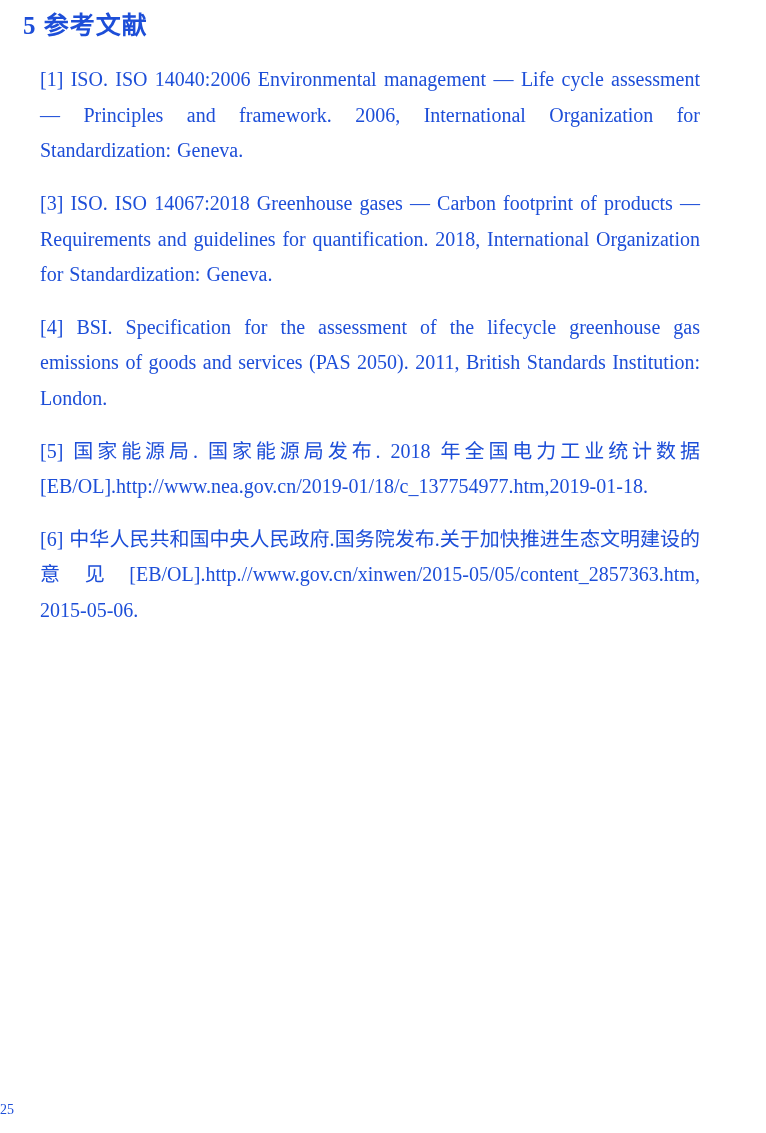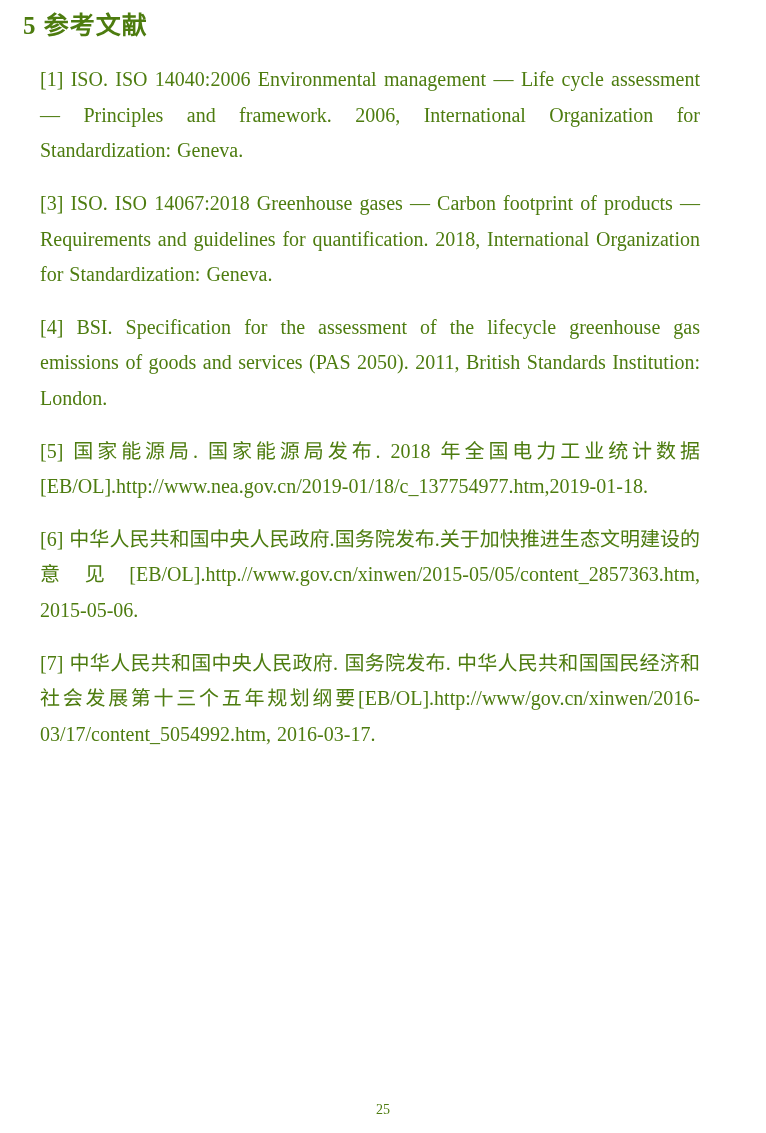--- a/index.html
+++ b/index.html
@@ -5,21 +5,21 @@
   html, body {
     margin: 0;
     padding: 0;
     background: #ffffff;
   }
   .page {
     position: relative;
     width: 766px;
     height: 1129px;
     background: #ffffff;
-    color: #4d7c0f;
+    color: #1d4ed8;
     font-family: "Liberation Serif", "DejaVu Serif", serif;
     overflow: hidden;
     box-sizing: border-box;
   }
   .content {
     position: absolute;
     left: 23px;
     top: 10px;
     width: 694px;
   }
@@ -37,32 +37,31 @@
     margin: 17px;
     padding: 0;
     overflow-wrap: anywhere;
     word-spacing: 1px;
   }
   .page-number {
     position: absolute;
     left: 0;
     right: 0;
     bottom: 12px;
-    text-align: center;
+    text-align: left;
     font-size: 14px;
     line-height: 1;
   }
 </style>
 </head>
 <body>
 
 <div class="page">
   <div class="content">
     <h1 class="doc-title">5 参考文献</h1>
     <p class="ref">[1] ISO. ISO 14040:2006 Environmental management — Life cycle assessment — Principles and framework. 2006, International Organization for Standardization: Geneva.</p>
     <p class="ref">[3] ISO. ISO 14067:2018 Greenhouse gases — Carbon footprint of products — Requirements and guidelines for quantification. 2018, International Organization for Standardization: Geneva.</p>
     <p class="ref">[4] BSI. Specification for the assessment of the lifecycle greenhouse gas emissions of goods and services (PAS 2050). 2011, British Standards Institution: London.</p>
     <p class="ref">[5] 国家能源局. 国家能源局发布. 2018 年全国电力工业统计数据[EB/OL].http://www.nea.gov.cn/2019-01/18/c_137754977.htm,2019-01-18.</p>
     <p class="ref">[6] 中华人民共和国中央人民政府.国务院发布.关于加快推进生态文明建设的意见[EB/OL].http.//www.gov.cn/xinwen/2015-05/05/content_2857363.htm, 2015-05-06.</p>
-    <p class="ref">[7] 中华人民共和国中央人民政府. 国务院发布. 中华人民共和国国民经济和社会发展第十三个五年规划纲要[EB/OL].http://www/gov.cn/xinwen/2016-03/17/content_5054992.htm, 2016-03-17.</p>
   </div>
   <div class="page-number">25</div>
 </div>
 
 </body></html>

